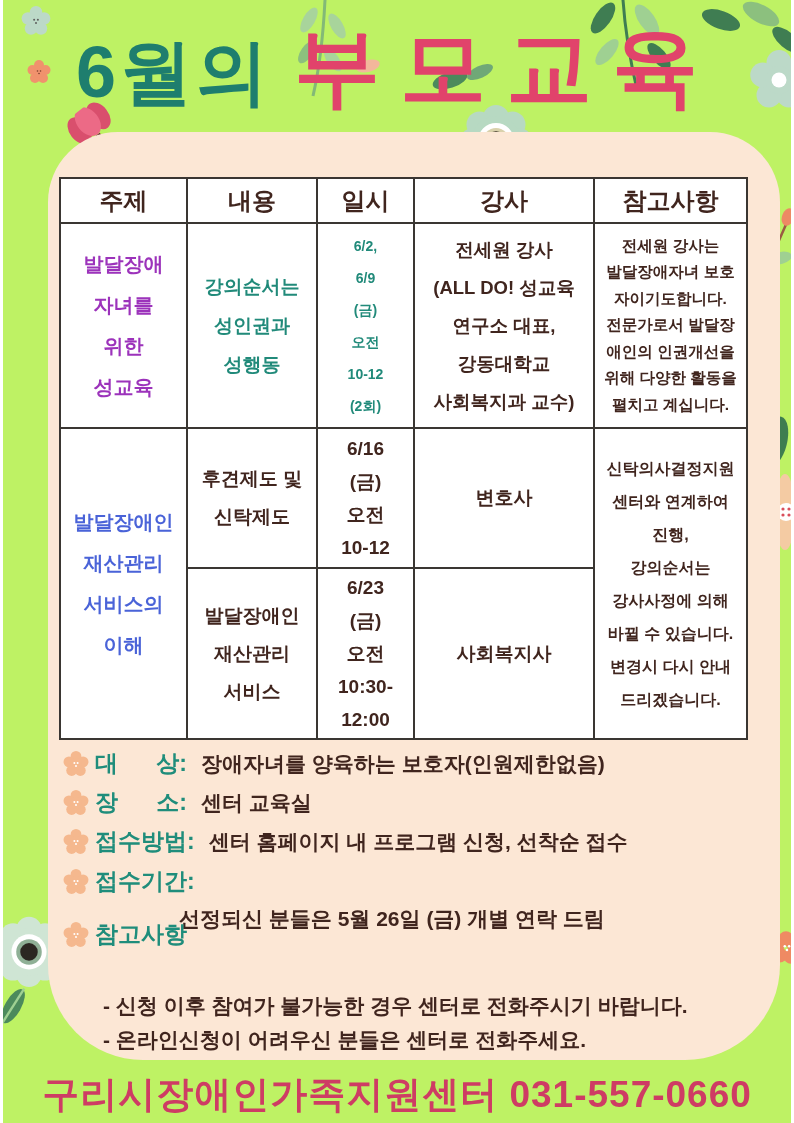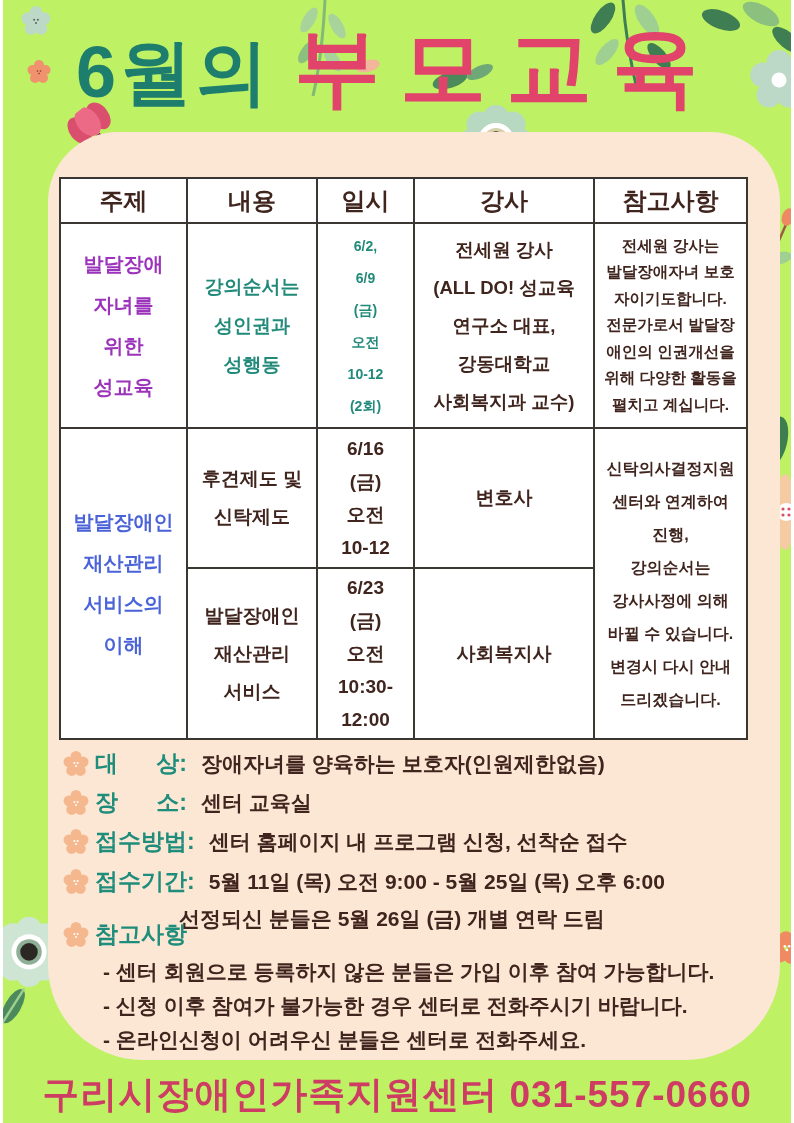--- a/index.html
+++ b/index.html
@@ -390,40 +390,38 @@
           <circle cx="5.5" cy="10" r="5"></circle>
           <circle cx="12" cy="12" r="5.5"></circle>
         </g>
         <g fill="#fff">
           <circle cx="10.5" cy="11" r=".9"></circle>
           <circle cx="13.5" cy="11" r=".9"></circle>
           <circle cx="12" cy="13.8" r=".9"></circle>
         </g>
       </svg>
     <span class="info-label">접수기간:</span>
-    <span class="info-value">5월 11일 (목) 오전 9:00 - 5월 25일 (목) 오후 6:00</span>
   </div>
   <div class="info-cont">선정되신 분들은 5월 26일 (금) 개별 연락 드림</div>
   <div class="info-row" style="top:919px;">
     <svg class="bullet" viewBox="0 0 24 24">
         <g fill="#f5b88e">
           <circle cx="12" cy="5" r="5"></circle>
           <circle cx="18.5" cy="10" r="5"></circle>
           <circle cx="16" cy="18" r="5"></circle>
           <circle cx="8" cy="18" r="5"></circle>
           <circle cx="5.5" cy="10" r="5"></circle>
           <circle cx="12" cy="12" r="5.5"></circle>
         </g>
         <g fill="#fff">
           <circle cx="10.5" cy="11" r=".9"></circle>
           <circle cx="13.5" cy="11" r=".9"></circle>
           <circle cx="12" cy="13.8" r=".9"></circle>
         </g>
       </svg>
     <span class="info-label">참고사항</span>
   </div>
-  <div class="note-line" style="top:958px;">- 센터 회원으로 등록하지 않은 분들은 가입 이후 참여 가능합니다.</div>
   <div class="note-line" style="top:992px;">- 신청 이후 참여가 불가능한 경우 센터로 전화주시기 바랍니다.</div>
   <div class="note-line" style="top:1026px;">- 온라인신청이 어려우신 분들은 센터로 전화주세요.</div>
 
   <div class="footer">구리시장애인가족지원센터 031-557-0660</div>
 
 </div>
 
 </body></html>

